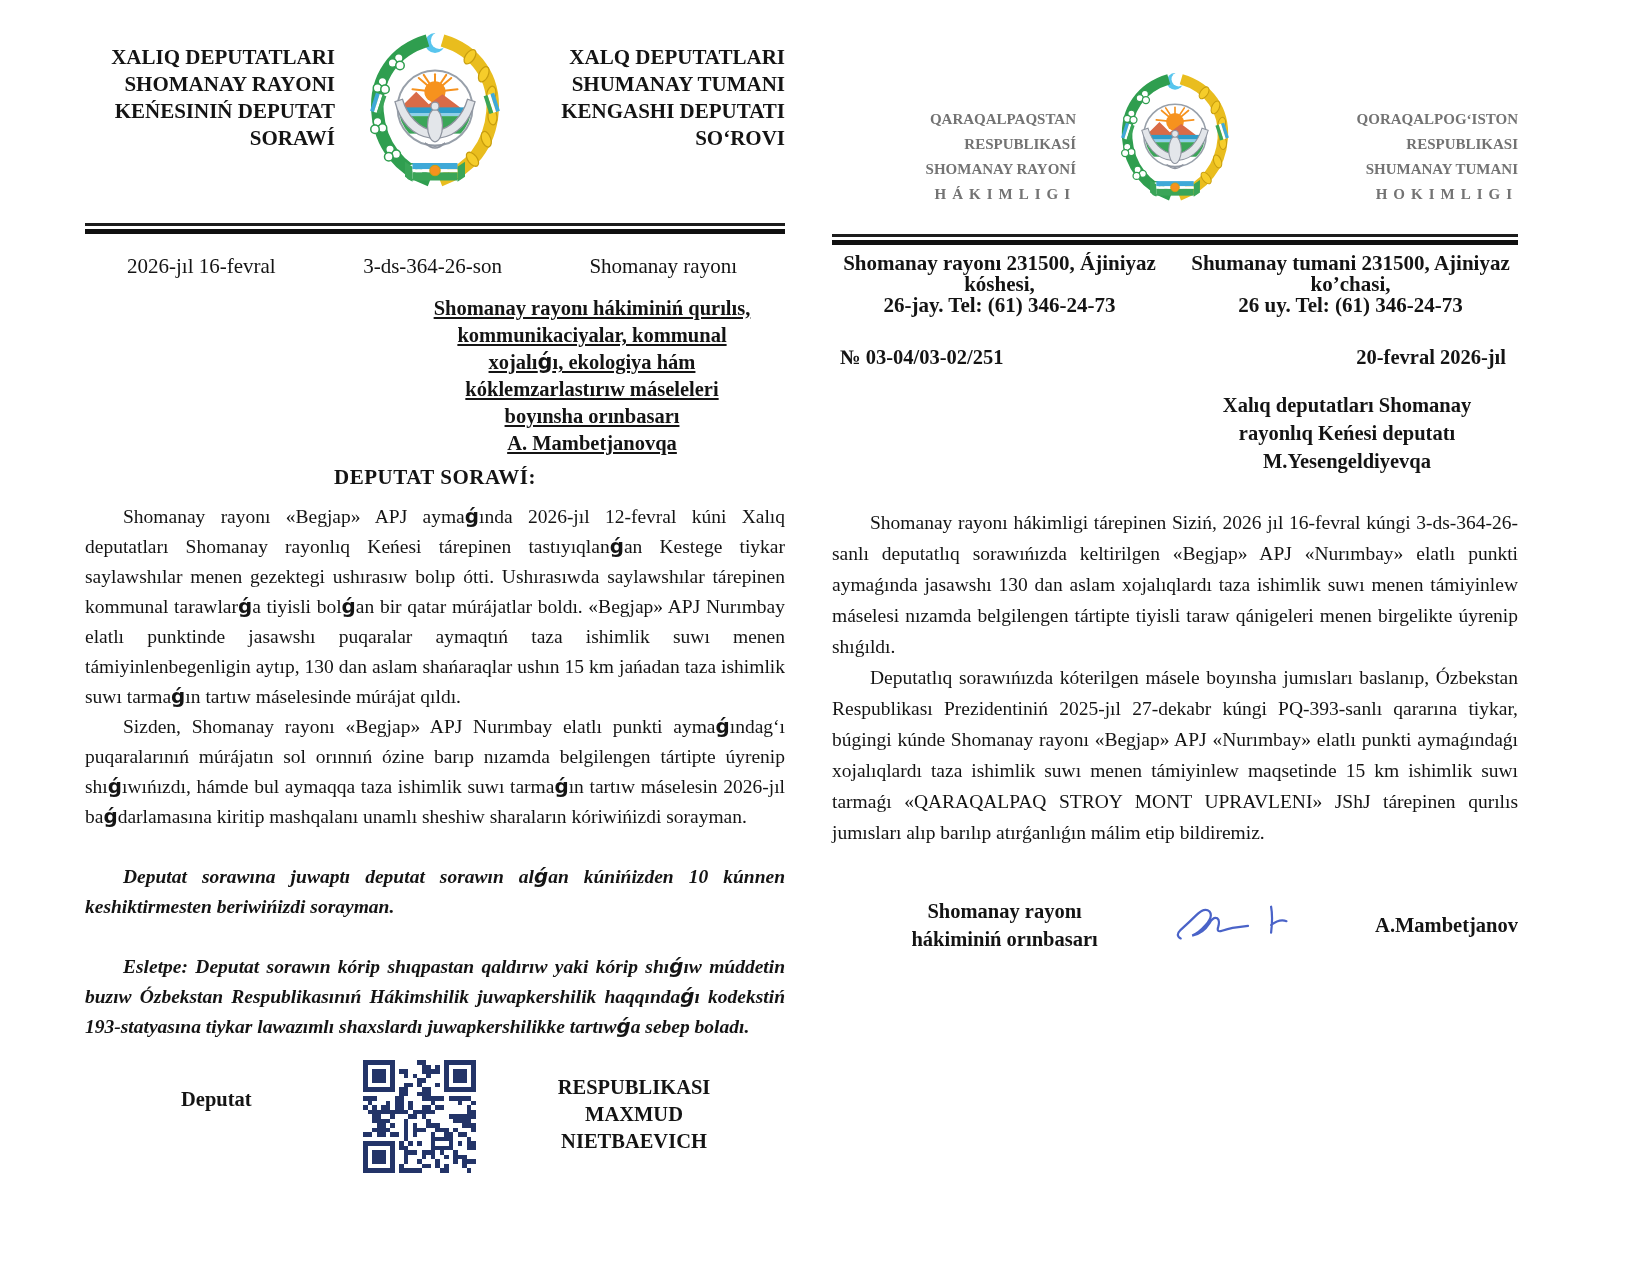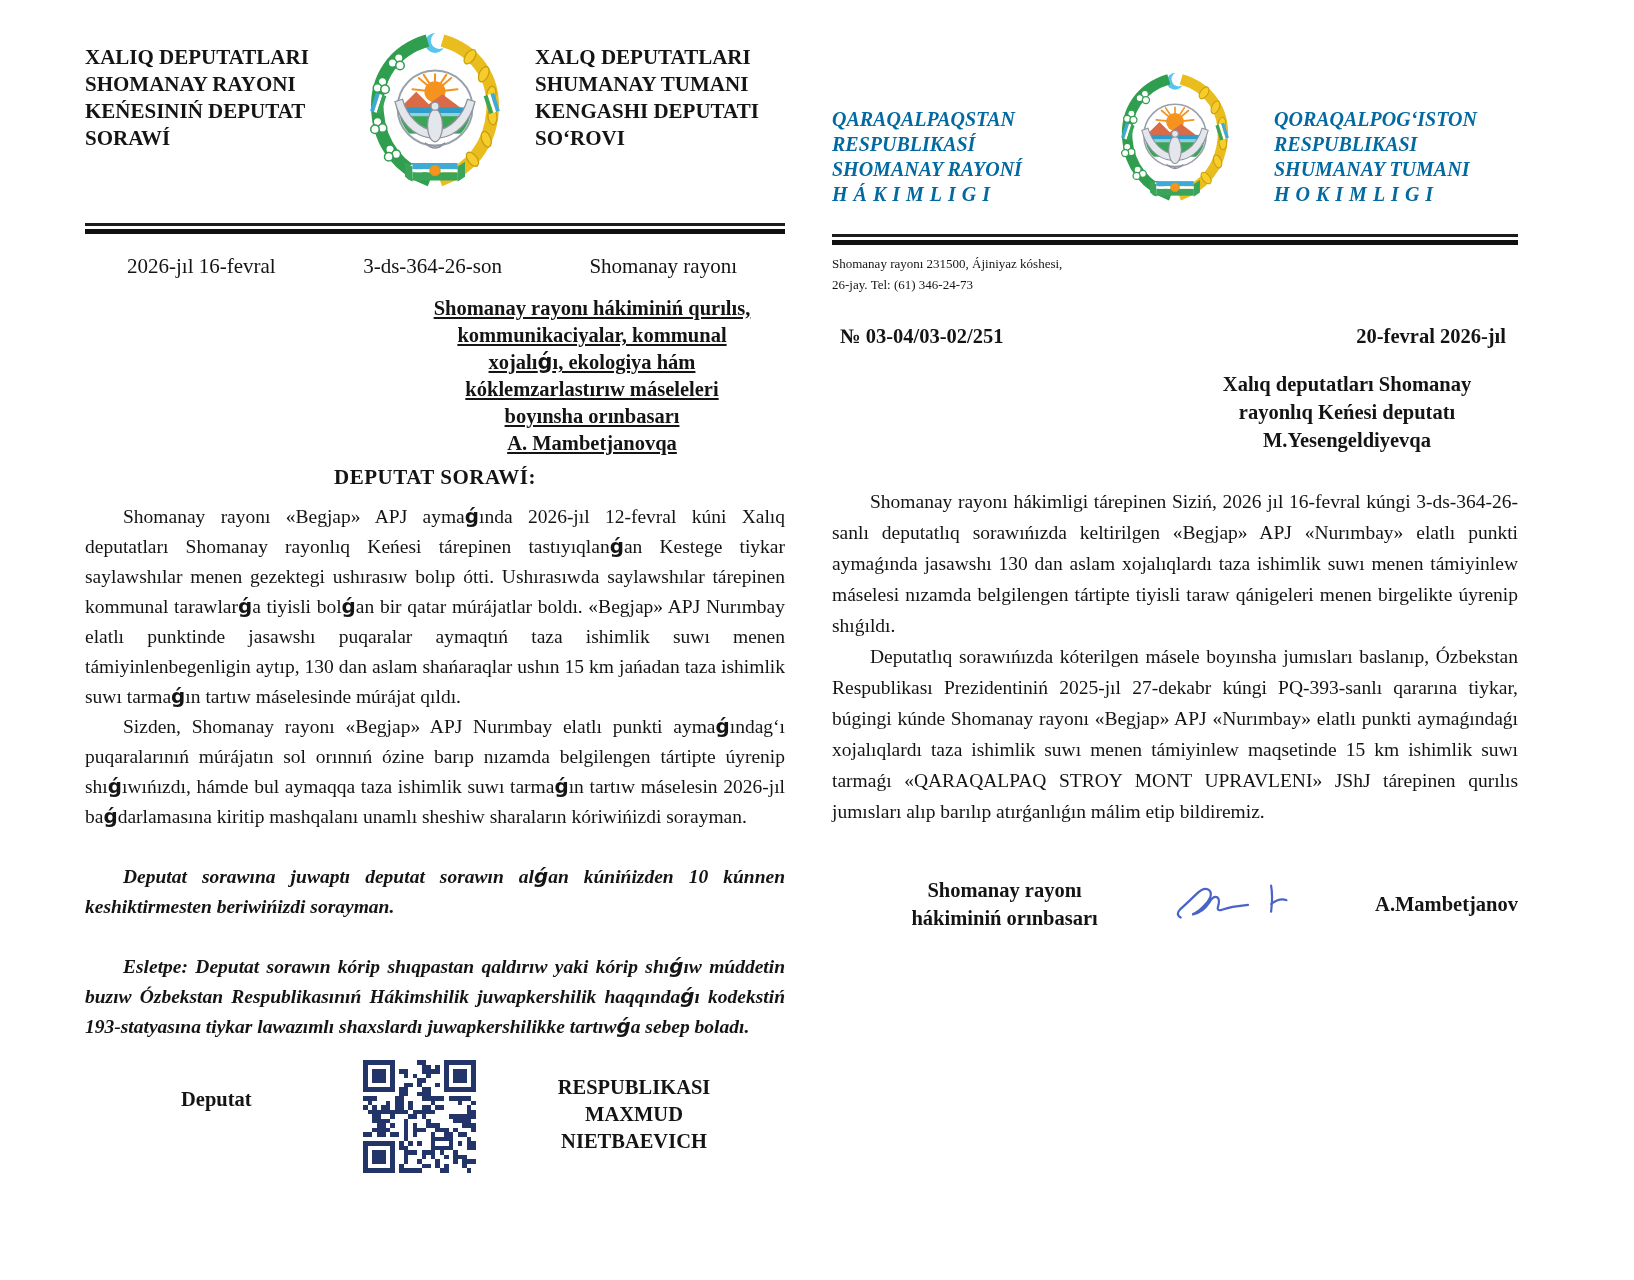--- a/index.html
+++ b/index.html
@@ -7,37 +7,37 @@
     width:1634px;height:1280px;position:relative;background:#ffffff;
     font-family:"Liberation Serif","DejaVu Serif",serif;color:#141414;
     overflow:hidden;
   }
   .doc{position:absolute;}
   #left-doc{left:85px;top:28px;width:700px;}
   #right-doc{left:832px;top:70px;width:686px;}
 
   
   .hdr{display:flex;justify-content:space-between;align-items:flex-start;}
-  .hdr-title{font-weight:bold;font-size:21px;line-height:27px;text-align:left;white-space:pre-line;width:250px;padding-top:16px;}
+  .hdr-title{font-weight:bold;font-size:21px;line-height:27px;text-align:right;white-space:pre-line;width:250px;padding-top:16px;}
   .emblem{width:150px;height:165px;flex:0 0 auto;}
   #right-doc .emblem{width:126px;height:135px;}
-  .hdr-title.blue{color:#0369a1;font-size:20px;line-height:25px;width:244px;padding-top:12px;font-style:italic;}
+  .hdr-title.blue{color:#737373;font-size:15px;line-height:25px;width:244px;padding-top:12px;}
   .hdr-title.blue .spread{letter-spacing:6px;display:block;}
 
   .rule-thin{height:3px;background:#1c1c1c;}
   .rule-thick{height:5px;background:#101010;margin-top:3px;}
   #left-doc .rules{margin-top:30px;}
   #right-doc .rules{margin-top:2px;}
 
   
   .meta-row{display:flex;justify-content:space-between;margin-top:20px;font-size:21px;padding:0 48px 0 42px;}
 
   
   .addr-row{display:flex;justify-content:space-between;margin-top:8px;}
-  .addr{font-weight:normal;font-size:13px;line-height:21px;white-space:pre-line;width:335px;}
+  .addr{font-weight:bold;font-size:21px;line-height:21px;text-align:center;white-space:pre-line;width:335px;}
 
   
   .numdate{display:flex;justify-content:space-between;margin-top:30px;font-weight:bold;font-size:20.5px;padding:0 12px 0 8px;}
 
   .addressee{font-weight:bold;font-size:20.5px;line-height:27px;text-align:center;white-space:pre-line;}
   #left-doc .addressee{margin:16px 0 0 318px;width:378px;text-decoration:underline;}
   #right-doc .addressee{margin:22px 0 16px 350px;width:330px;line-height:28px;}
 
   .heading{font-weight:bold;font-size:21px;text-align:center;margin-top:8px;letter-spacing:.5px;}
 
@@ -522,20 +522,22 @@
   </div>
 
   <div class="rules">
     <div class="rule-thin"></div>
     <div class="rule-thick"></div>
   </div>
 
   <div class="addr-row">
     <div class="addr">Shomanay rayonı 231500, Ájiniyaz kóshesi,
 26-jay. Tel: (61) 346-24-73</div>
+    <div class="addr">Shumanay tumani 231500, Ajiniyaz ko’chasi,
+26 uy. Tel: (61) 346-24-73</div>
   </div>
 
   <div class="numdate">
     <span>№ 03-04/03-02/251</span>
     <span>20-fevral  2026-jıl</span>
   </div>
 
   <div class="addressee">Xalıq deputatları Shomanay
 rayonlıq Keńesi deputatı
 M.Yesengeldiyevqa</div>

